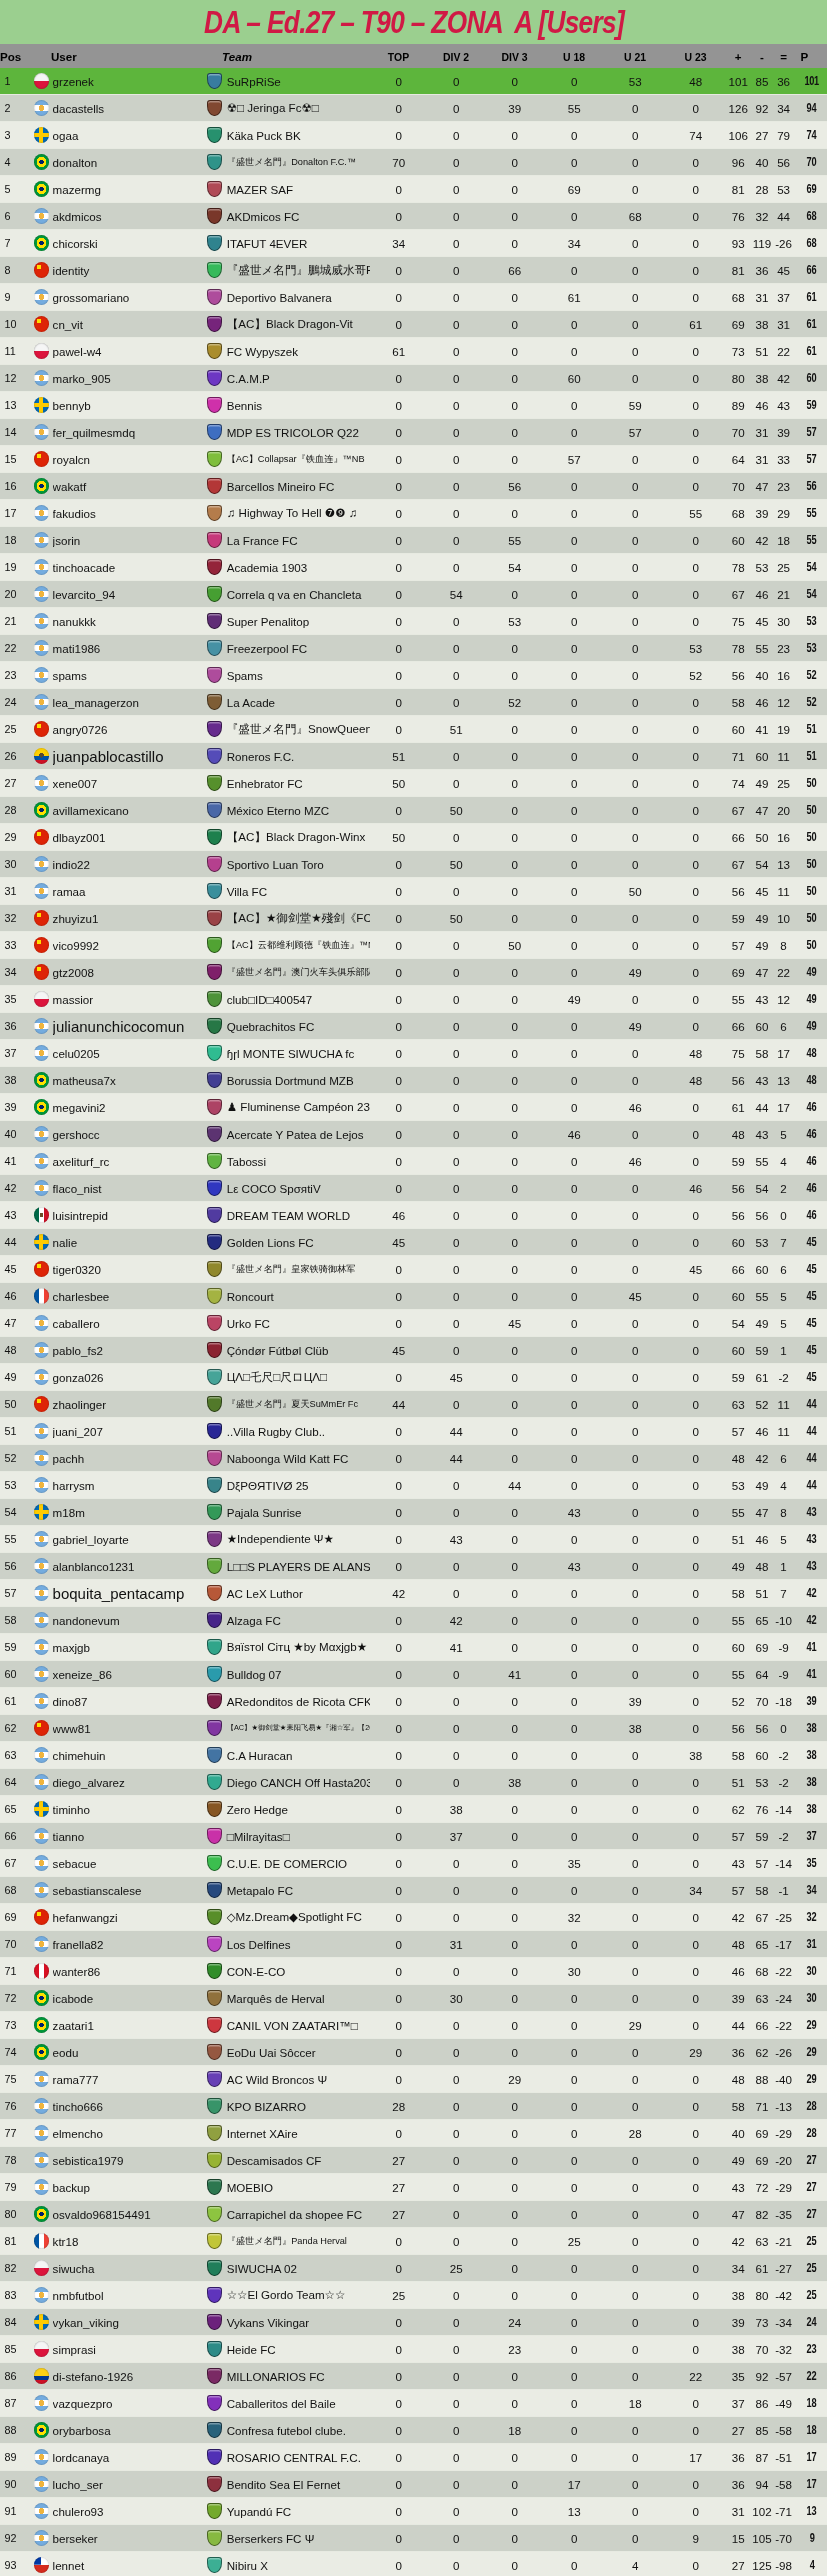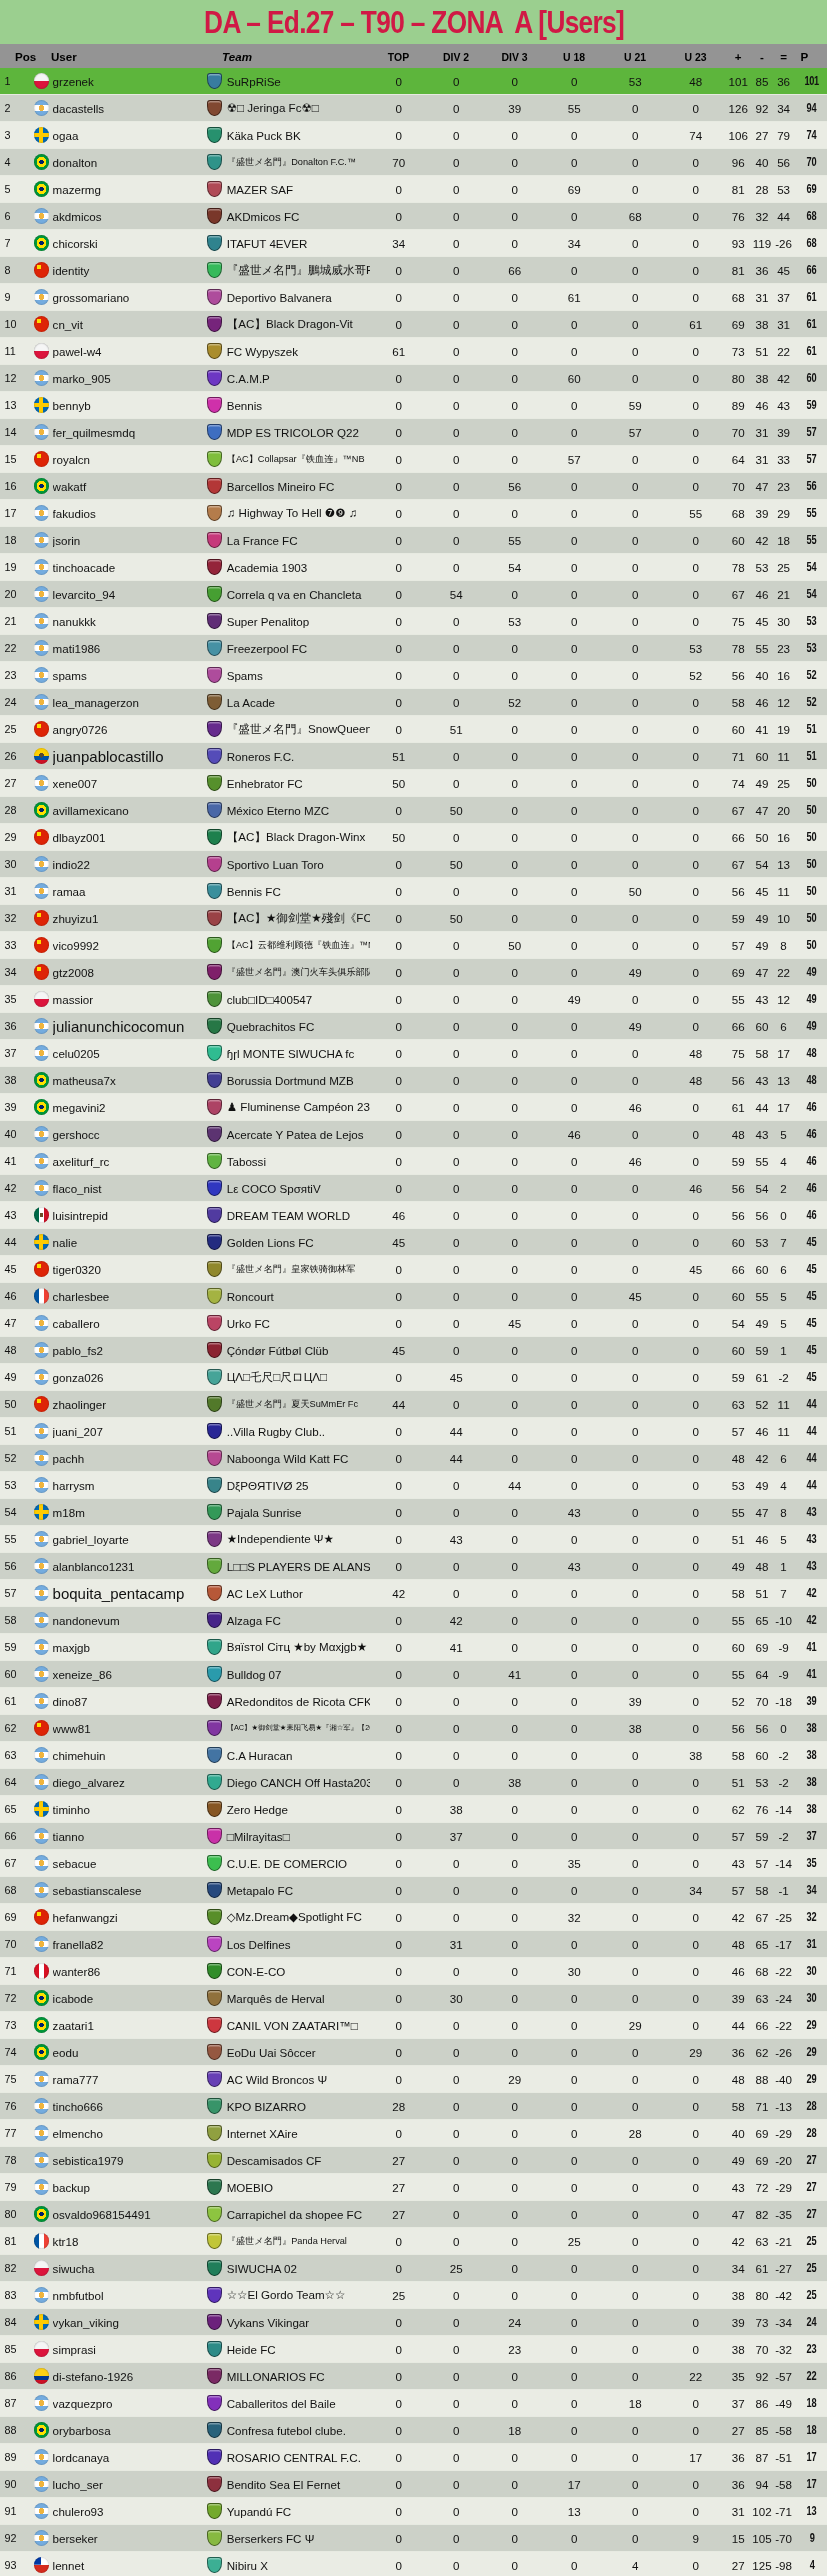--- a/index.html
+++ b/index.html
@@ -3,21 +3,21 @@
 <meta charset="utf-8">
 <style>
   html,body{margin:0;padding:0;}
   body{
     width:828px;
     font-family:"Liberation Sans","DejaVu Sans",sans-serif;
     background:#9bcf8f;
     color:#111;
   }
   .page{width:828px;min-height:2576px;display:flex;flex-direction:column;}
-  .title-band{height:44px;display:flex;align-items:center;justify-content:center;}
+  .title-band{height:44px;display:flex;align-items:center;justify-content:center;font-style:italic;}
   .title-band span{
     display:inline-block;
     transform:scaleX(.82);
     font-size:32px;
     font-weight:bold;
     letter-spacing:-0.8px;
     color:#d01945;
     white-space:pre;
   }
   .grid{
@@ -26,21 +26,21 @@
     align-items:center;
   }
   .hdr{
     height:24px;
     background:#949494;
     font-weight:bold;
     font-size:11.6px;
     color:#000;
   }
   .hdr .h{white-space:nowrap;}
-  .h-pos{padding-left:15px;}
+  .h-pos{padding-left:0;}
   .h-user{grid-column:2 / span 2;padding-left:20px;}
   .h-team{grid-column:4 / span 2;padding-left:18.5px;font-style:italic;}
   .h-num{text-align:center;transform:scaleX(.9);}
   .h-sym{text-align:center;}
   .h-p{text-align:left;padding-left:6.2px;}
   .rows{display:flex;flex-direction:column;}
   .row{
     height:27px;
     box-sizing:border-box;
     border-bottom:1.5px solid #e7eae1;
@@ -759,21 +759,21 @@
       </div>
       <div class="grid row light">
         <div class="c pos">31</div>
         <div class="c flagc">
           <span class="fl fl-ar"></span>
         </div>
         <div class="c user">ramaa</div>
         <div class="c badgec">
           <span class="badge" style="background: rgb(58, 143, 156);"></span>
         </div>
-        <div class="c team">Bennis FC</div>
+        <div class="c team">Villa FC</div>
         <div class="c num">0</div>
         <div class="c num">0</div>
         <div class="c num">0</div>
         <div class="c num">0</div>
         <div class="c num">50</div>
         <div class="c num">0</div>
         <div class="c num">56</div>
         <div class="c num">45</div>
         <div class="c num">11</div>
         <div class="c pts"><span class="cond">50</span></div>

